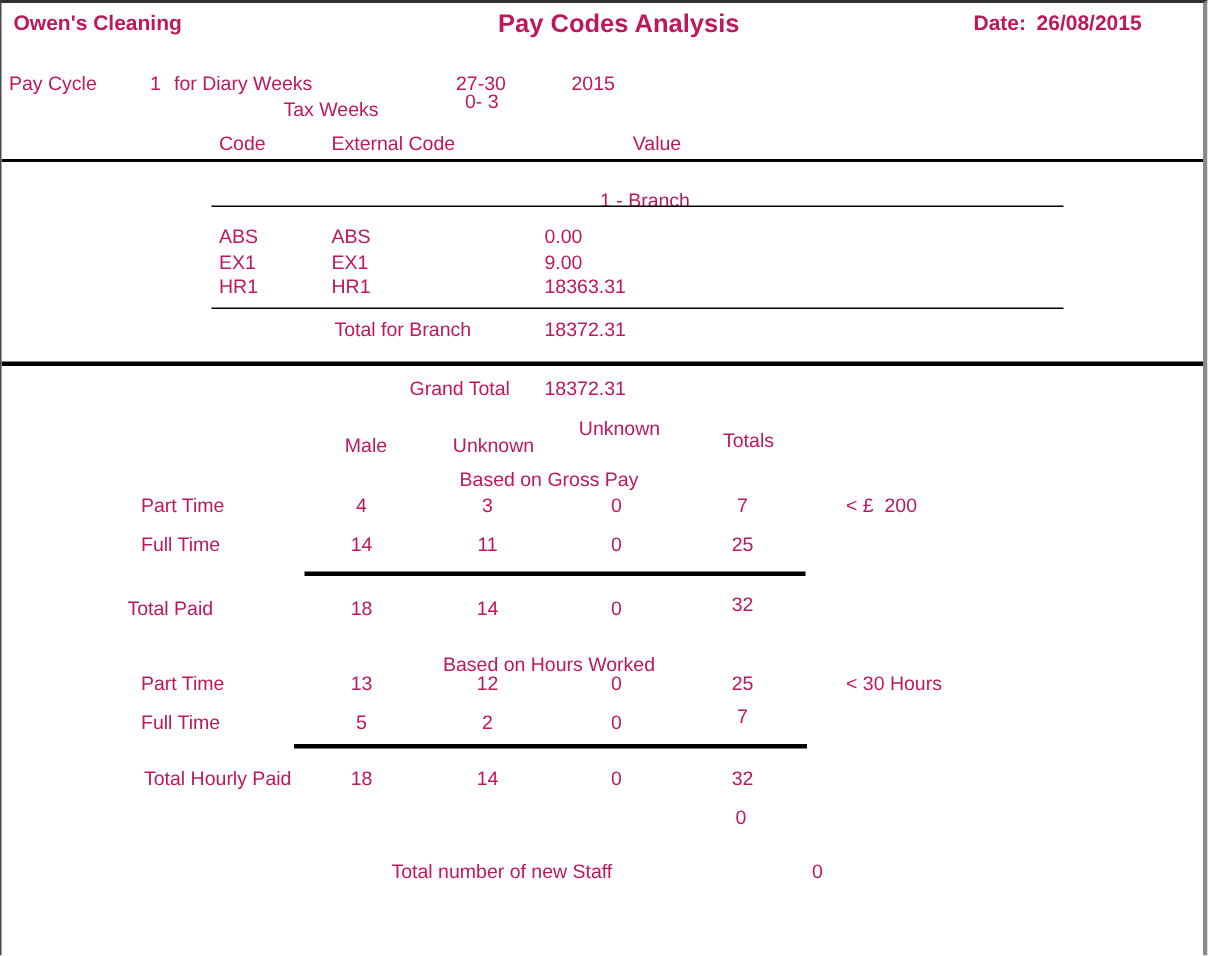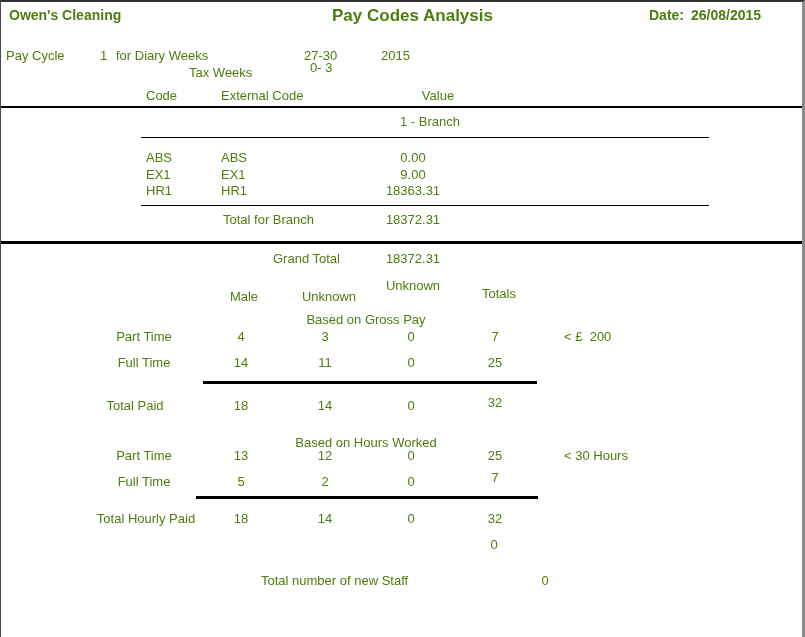--- a/index.html
+++ b/index.html
@@ -5,26 +5,26 @@
   html,body { margin:0; padding:0; background:#ffffff; }
   #page {
     position:relative;
     width:805px; height:637px;
     background:#ffffff;
     box-sizing:border-box;
     border-top:2px solid #303030;
     border-left:1px solid #4a4a4a;
     border-right:3px solid #8a8a8a;
     font-family:"Liberation Sans", sans-serif;
-    font-size:13px; line-height:15px; color:#4d7c0f;
+    font-size:13px; line-height:15px; color:#be185d;
     overflow:hidden;
   }
   .t { position:absolute; white-space:pre; }
   .b { font-weight:bold; }
-  .r { text-align:center; }
+  .r { text-align:left; }
   .c { text-align:center; }
   .num { transform:translateX(-50%); }
   .rule { position:absolute; background:#000; }
   .title { font-size:17px; line-height:19px; }
   .h14 { font-size:14px; line-height:16px; }
 </style>
 </head>
 <body>
 
 <div id="page">
@@ -40,21 +40,21 @@
   <span class="t" style="left:380px;top:46px">2015</span>
   <span class="t" style="left:188px;top:63px">Tax Weeks</span>
   <span class="t" style="left:309px;top:58px">0- 3</span>
 
   <span class="t" style="left:145px;top:86px">Code</span>
   <span class="t" style="left:220px;top:86px">External Code</span>
   <span class="t c" style="left:387px;top:86px;width:100px">Value</span>
 
   <div class="rule" style="left:0;top:104px;width:805px;height:2px"></div>
 
-  <span class="t c" style="left:329px;top:112px;width:200px">1 - Branch</span>
+  <span class="t c" style="left:329px;top:124px;width:200px">1 - Branch</span>
   <div class="rule" style="left:140px;top:135px;width:568px;height:1px"></div>
 
   <div>
     <span class="t" style="left:145px;top:148px">ABS</span>
     <span class="t" style="left:220px;top:148px">ABS</span>
     <span class="t r" style="left:362px;top:148px;width:100px">0.00</span>
   </div>
   <div>
     <span class="t" style="left:145px;top:165px">EX1</span>
     <span class="t" style="left:220px;top:165px">EX1</span>

